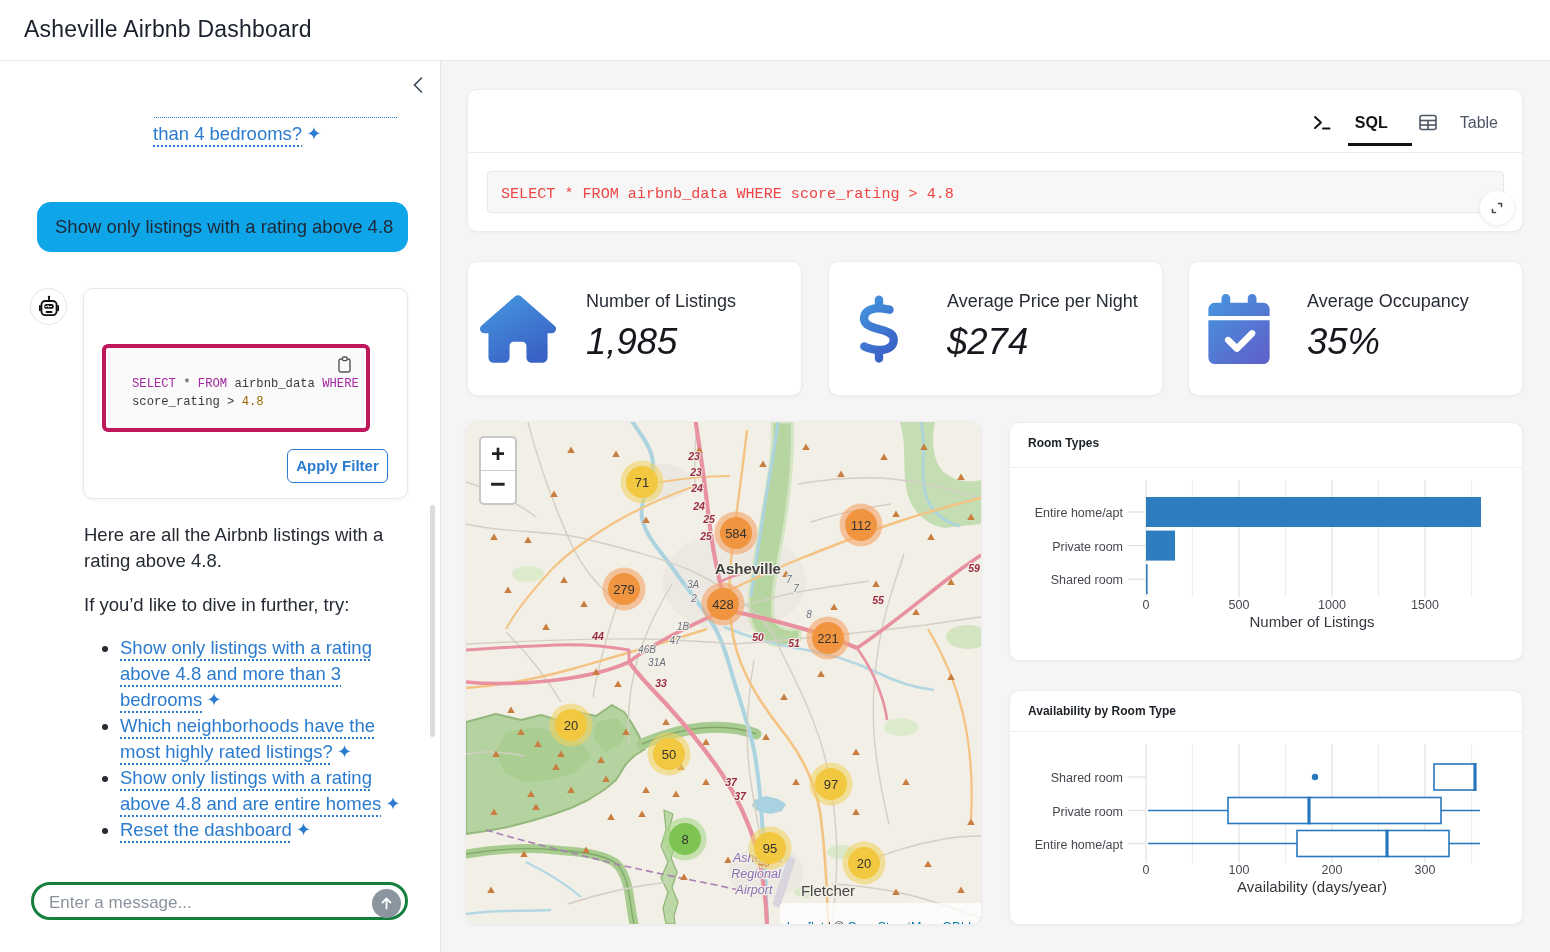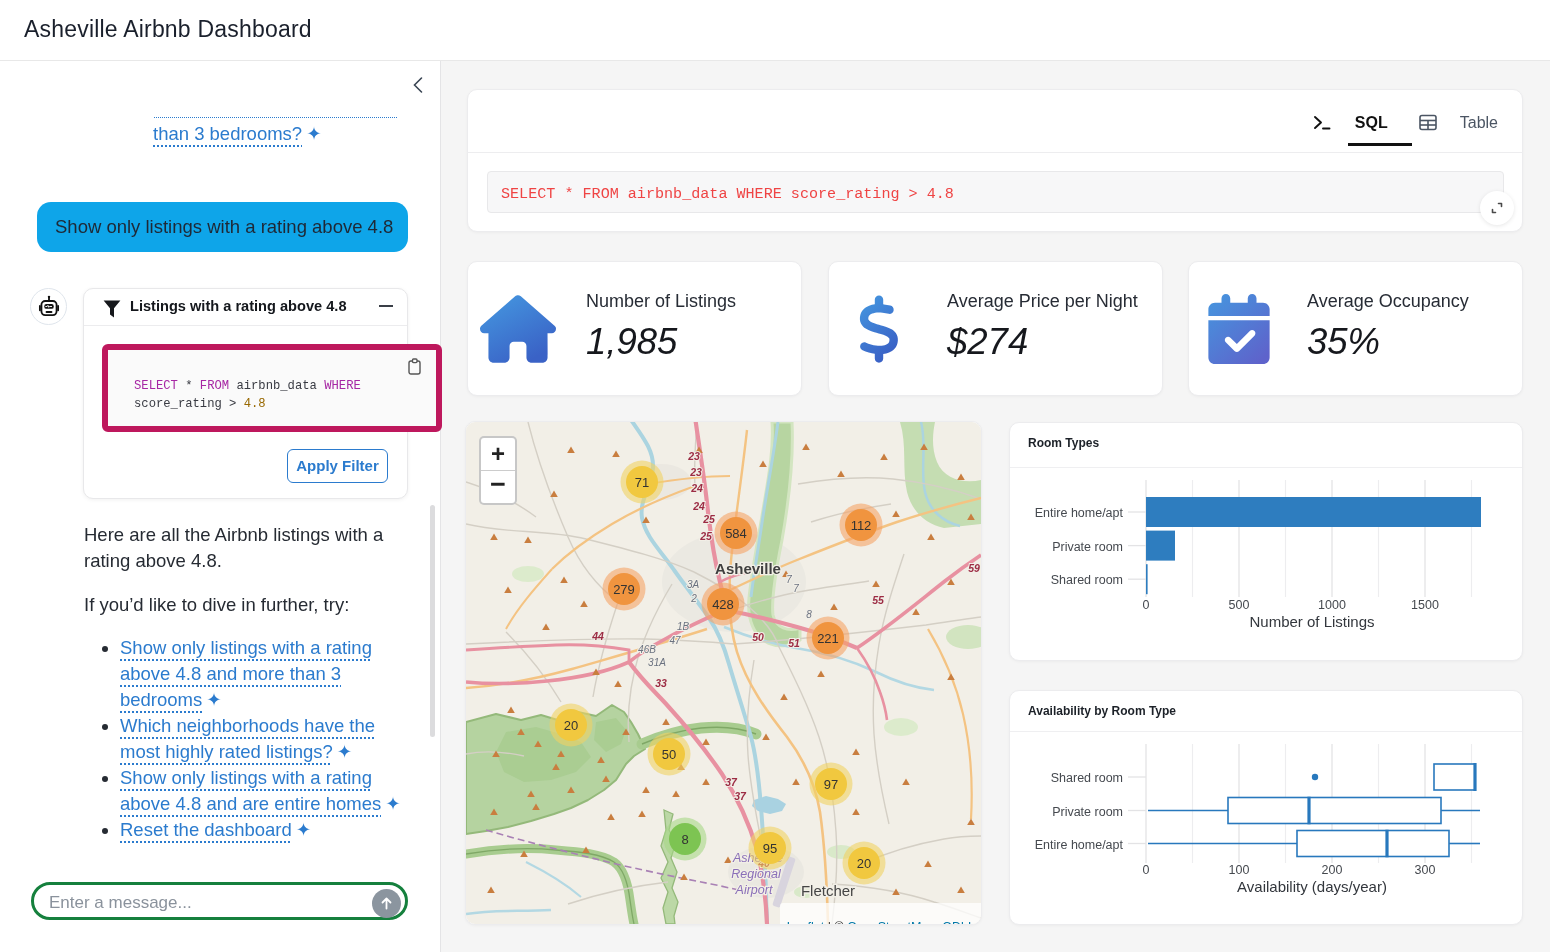--- a/index.html
+++ b/index.html
@@ -17,21 +17,21 @@
   .dotted-u { text-decoration:underline dotted #2b7bce 1.5px; text-underline-offset:5px; }
   #cut-line { position:absolute; left:154px; top:117px; width:243px; border-top:1.5px dotted #2b7bce; }
   #cut-text { position:absolute; left:153px; top:123px; font-size:18.5px; color:#2b7bce; }
   #bubble { position:absolute; left:37px; top:202px; width:371px; height:50px; background:#0ea5e9; border-radius:14px; font-size:18.5px; color:#1f2835; line-height:50px; padding-left:18px; }
   #avatar { position:absolute; left:30px; top:288px; width:37px; height:37px; border-radius:50%; background:#fff; border:1px solid #dfe5ec; display:flex; align-items:center; justify-content:center; }
 
   
   #fcard { position:absolute; left:83px; top:288px; width:325px; height:211px; background:#fff; border:1px solid #e8e8ea; border-radius:10px; box-shadow:0 1px 4px rgba(0,0,0,0.06); }
   #fcard .fhead { position:relative; height:37px; border-bottom:1px solid #ececee; }
   #fcard .ftitle { position:absolute; left:46px; top:9px; font-size:14.6px; font-weight:700; color:#14171c; }
-  #codeblock { position:absolute; left:18px; top:55px; width:340px; height:88px; background:#fafafa; border:6px solid #be185d; border-radius:6px; }
+  #codeblock { position:absolute; left:18px; top:55px; width:268px; height:88px; background:#fafafa; border:4px solid #be185d; border-radius:6px; }
   #codeblock .sql { position:absolute; left:26px; top:27px; font-family:"Liberation Mono", monospace; font-size:12.2px; line-height:18px; color:#383a42; white-space:pre; }
   .kw { color:#a626a4; }
   .num { color:#986801; }
   #applybtn { position:absolute; right:19px; bottom:15px; width:101px; height:34px; border:1.5px solid #2b7bce; border-radius:6px; color:#2b7bce; font-size:15px; font-weight:600; text-align:center; line-height:31px; background:#fff; }
 
   
   #bot1 { position:absolute; left:84px; top:522px; width:318px; font-size:18.5px; line-height:26px; color:#262b33; }
   #bot2 { position:absolute; left:84px; top:592px; width:318px; font-size:18.5px; line-height:26px; color:#262b33; }
   #blist { position:absolute; left:84px; top:635px; width:326px; font-size:18.5px; line-height:26px; color:#2b7bce; }
   #blist ul { margin-left:36px; }
@@ -77,45 +77,38 @@
     <h1>Asheville Airbnb Dashboard</h1>
   </div>
 
 <div id="sidebar">
   <svg class="chev" width="14" height="18" viewBox="0 0 14 18">
       <path d="M10.5 2 L3.5 9 L10.5 16" fill="none" stroke="#3a4654" stroke-width="1.6" stroke-linecap="round"></path>
     </svg>
 </div>
 
 <div id="cut-line"></div>
-<div id="cut-text"><span class="dotted-u">than 3 bedrooms?</span><span class="star">✦</span></div>
+<div id="cut-text"><span class="dotted-u">than 4 bedrooms?</span><span class="star">✦</span></div>
 
 <div id="bubble">Show only listings with a rating above 4.8</div>
 
 <div id="avatar">
   <svg width="26" height="26" viewBox="0 0 24 24" fill="none" stroke="#111" stroke-width="1.7" stroke-linecap="round">
     <line x1="12" y1="3" x2="12" y2="6"></line>
       <circle cx="12" cy="2.6" r="1.1" fill="#111" stroke="none"></circle>
     <rect x="5" y="6.5" width="14" height="13" rx="3.5"></rect>
     <rect x="7.6" y="9.3" width="8.8" height="4.4" rx="2" fill="#111" stroke="none"></rect>
     <path d="M9 11.5 l1.3 0 l0.7 -1 l0.8 1.8 l0.7 -0.8 l1.9 0" stroke="#fff" stroke-width="0.9" fill="none"></path>
     <line x1="9.7" y1="16.6" x2="14.3" y2="16.6"></line>
     <line x1="3.6" y1="11" x2="3.6" y2="15"></line>
       <line x1="20.4" y1="11" x2="20.4" y2="15"></line>
   </svg>
 </div>
 
 <div id="fcard">
-  <div class="fhead">
-    <svg style="position:absolute;left:19px;top:11px" width="18" height="18" viewBox="0 0 18 18">
-        <path d="M0.6 0.5 H17.4 L11 8.2 V17.4 L7 14.6 V8.2 Z" fill="#16181c"></path>
-      </svg>
-    <div class="ftitle">Listings with a rating above 4.8</div>
-    <div style="position:absolute; right:14px; top:16px; width:14px; height:2.2px; background:#3a3f47;"></div>
-  </div>
   <div id="codeblock">
     <svg style="position:absolute;right:13px;top:8px" width="15" height="17" viewBox="0 0 15 17" fill="none" stroke="#555" stroke-width="1.4">
       <rect x="1" y="3" width="11" height="13" rx="2"></rect>
       <rect x="4.5" y="1" width="4.5" height="3.6" rx="1" fill="#fafafa"></rect>
     </svg>
     <div class="sql"><span class="kw">SELECT</span> * <span class="kw">FROM</span> airbnb_data <span class="kw">WHERE</span>
 score_rating &gt; <span class="num">4.8</span></div>
   </div>
   <div id="applybtn">Apply Filter</div>
 </div>

